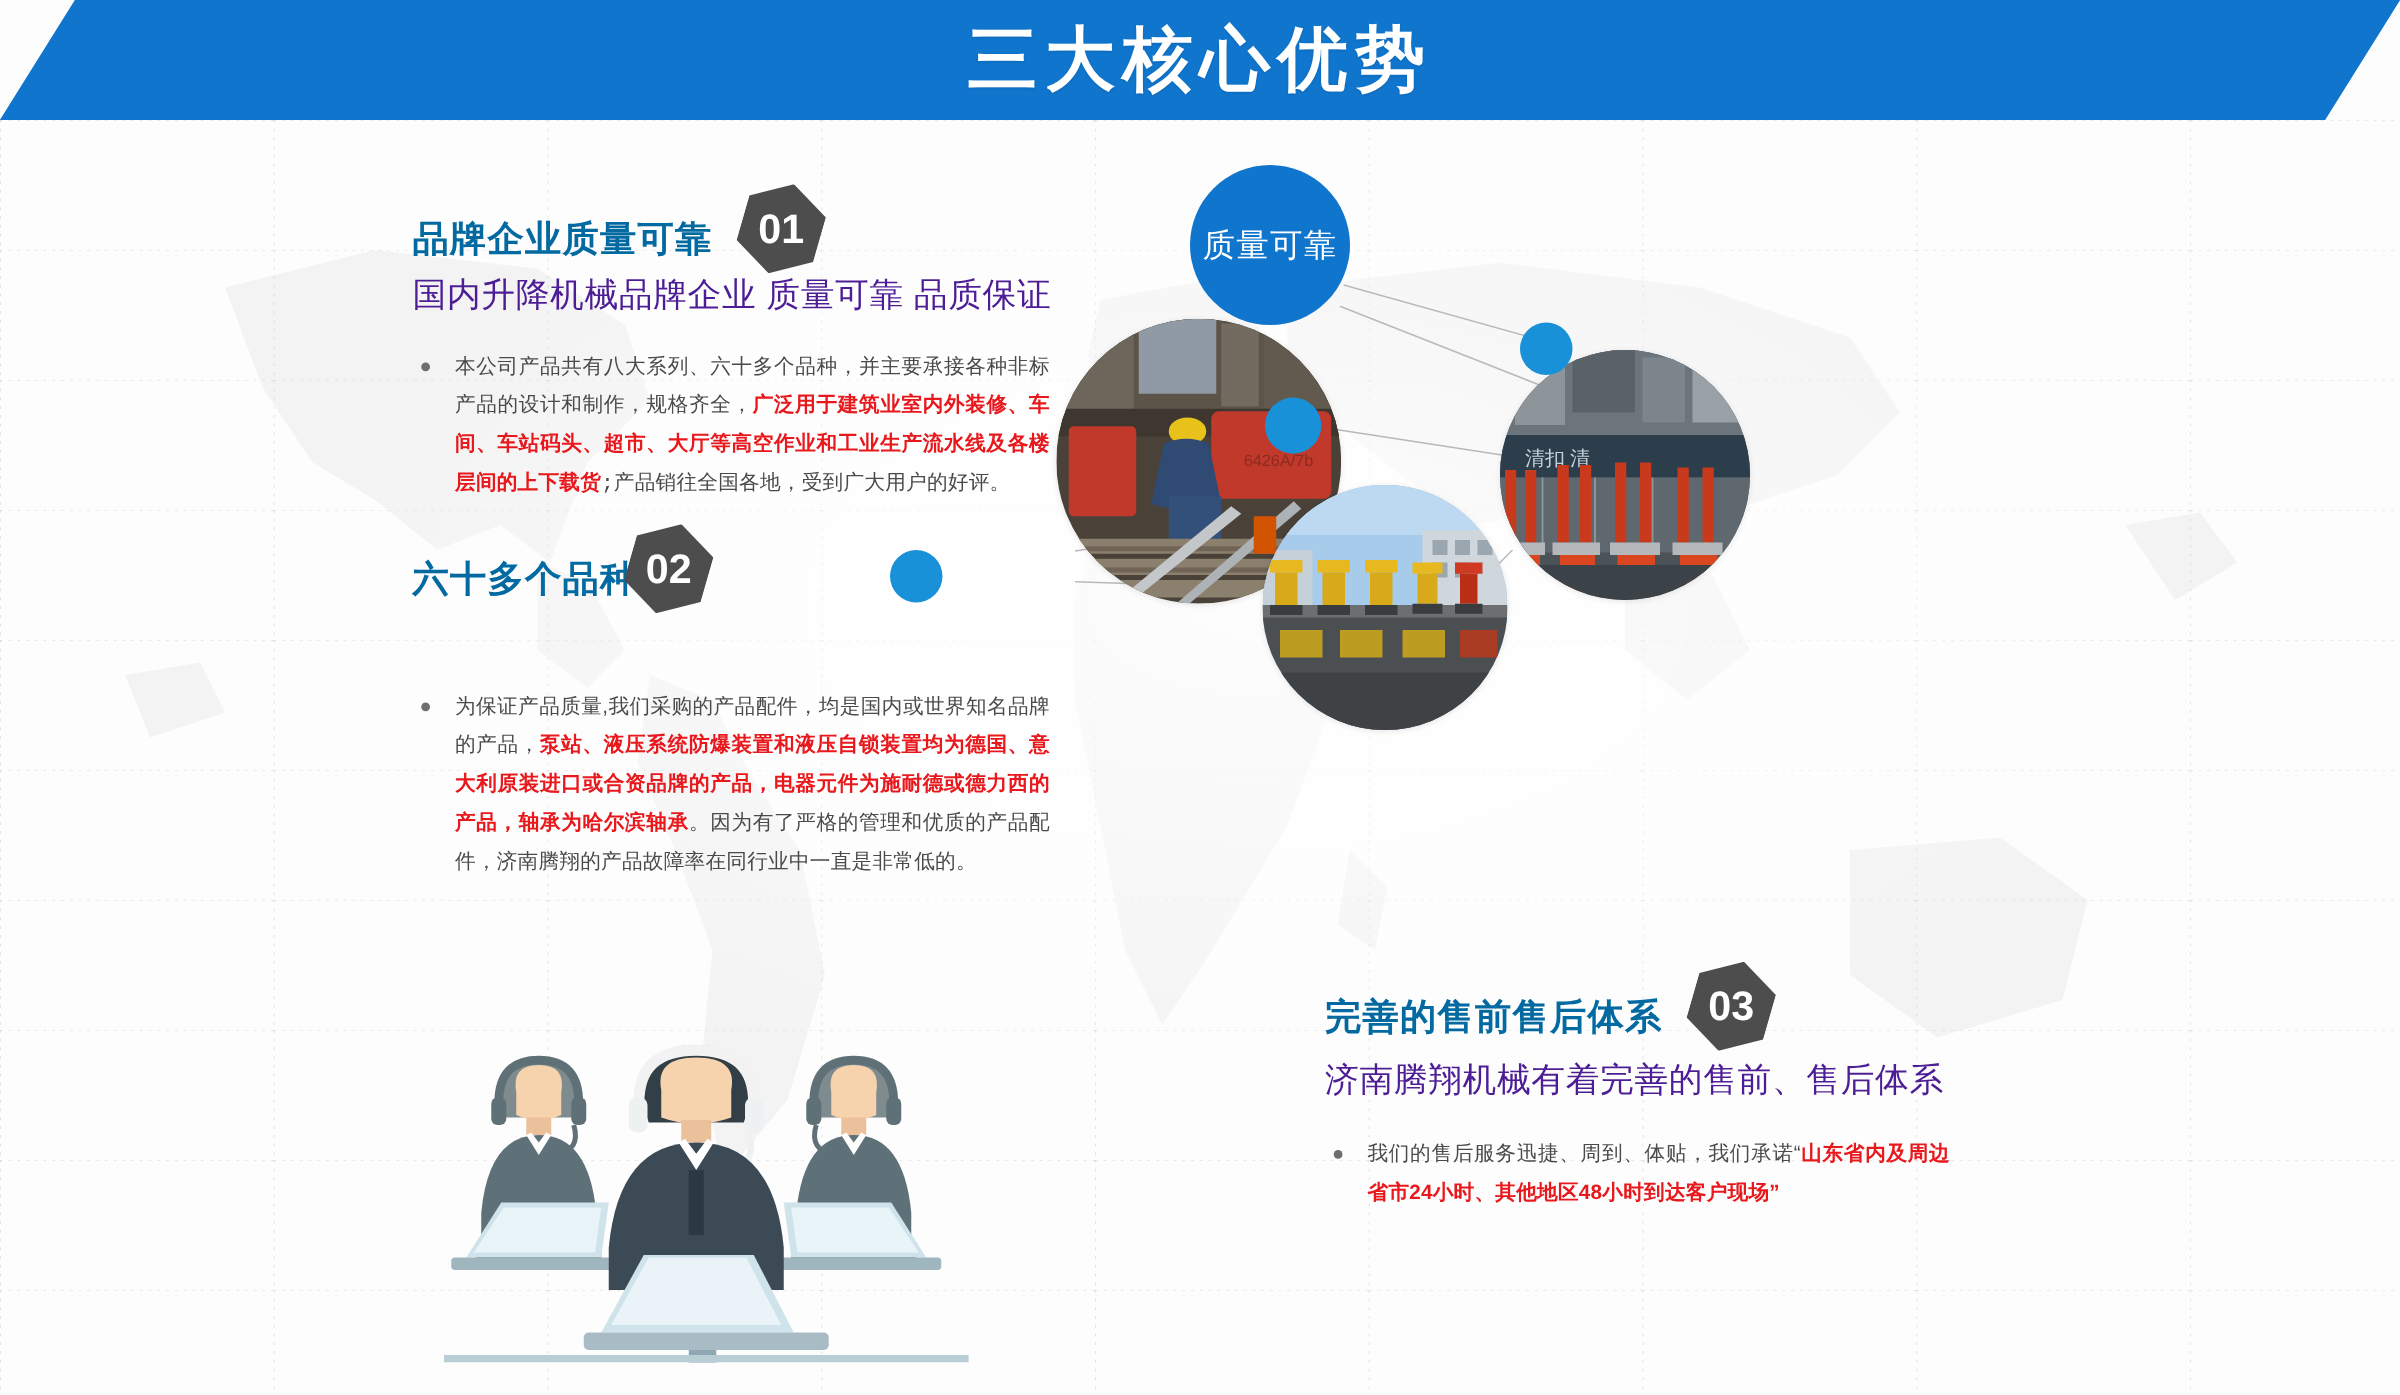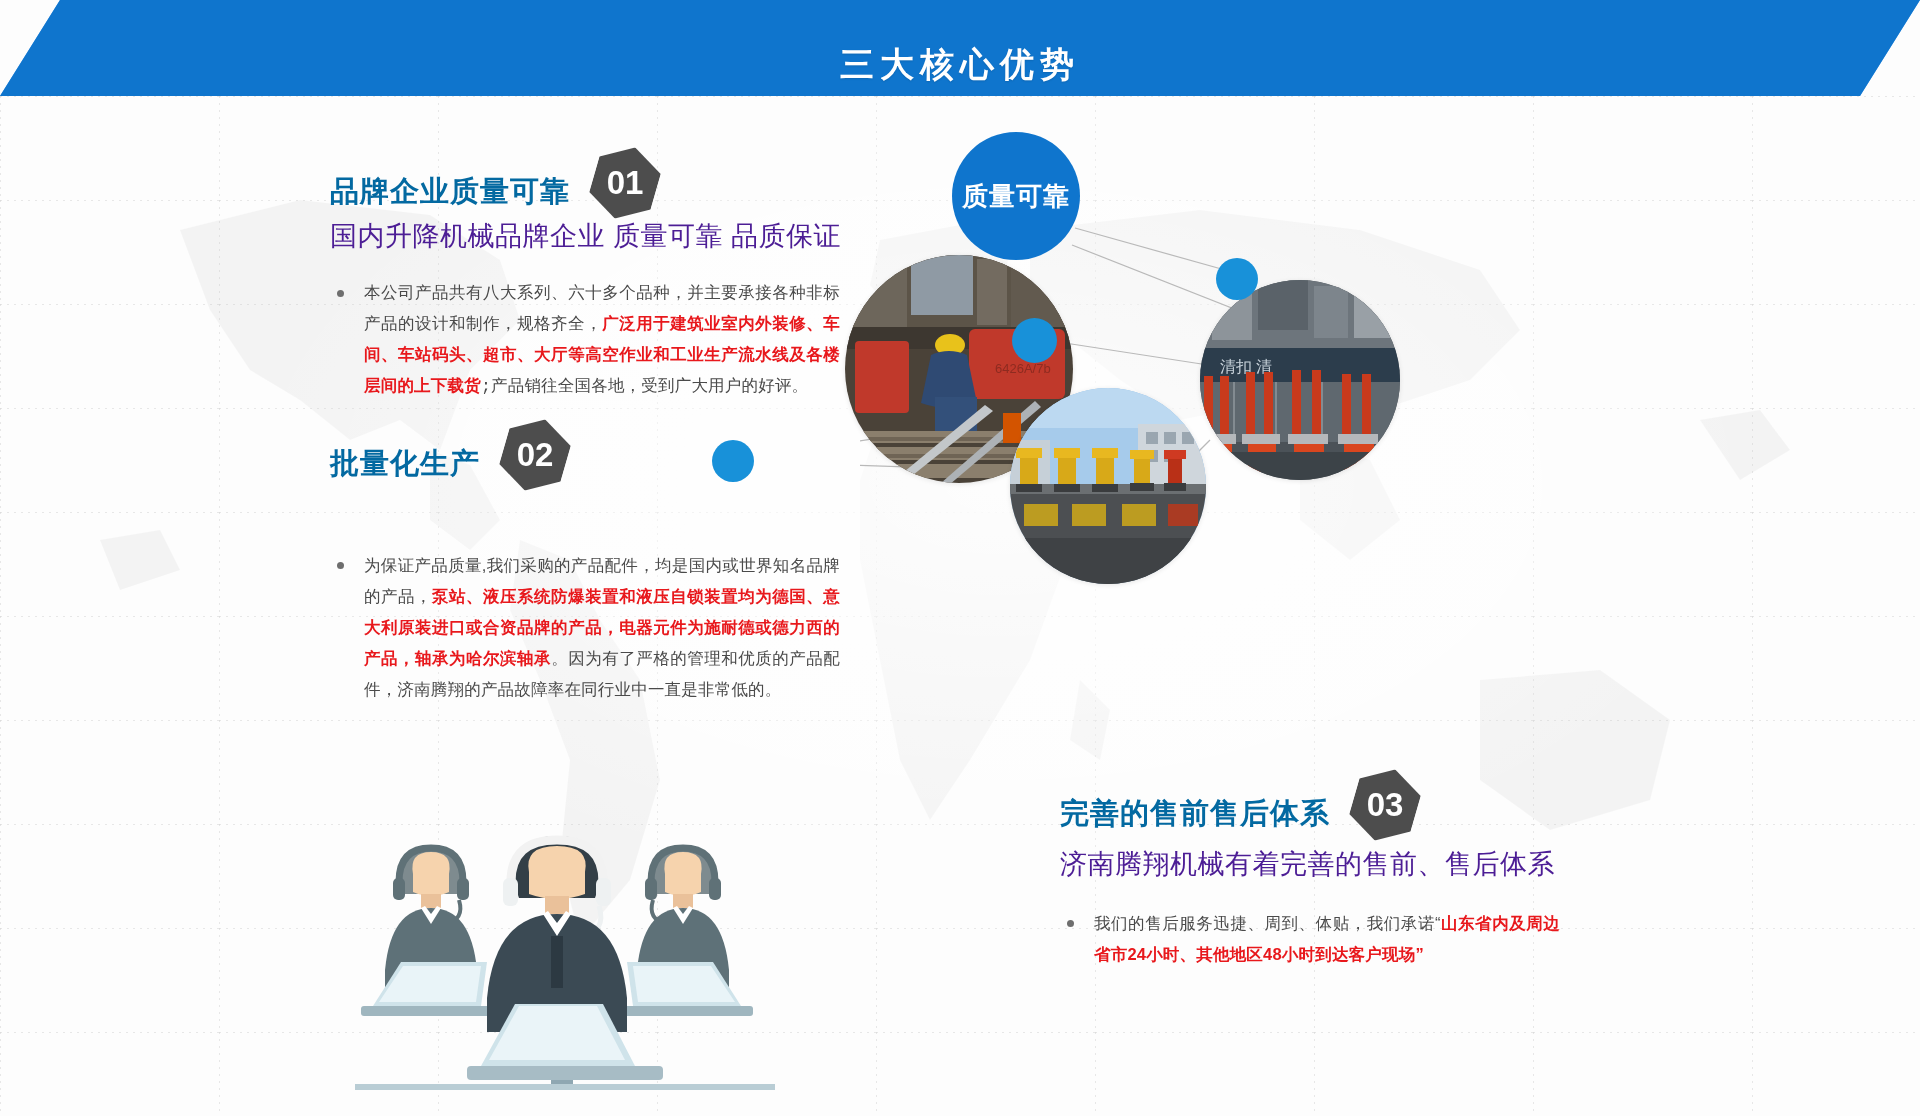--- a/index.html
+++ b/index.html
@@ -37,23 +37,23 @@
     position:absolute;left:0;top:0;width:230px;height:96px;
     background:#3f99ee;
     clip-path:polygon(60px 0, 230px 0, 115px 96px, 0 96px);
   }
   .banner-tab-r{
     position:absolute;right:0;top:0;width:230px;height:96px;
     background:#3f99ee;
     clip-path:polygon(115px 0, 230px 0, 170px 96px, 0 96px);
   }
   .banner-title{
-    position:absolute;left:0;top:17px;width:1920px;height:96px;
+    position:absolute;left:0;top:0;width:1920px;height:96px;
     display:flex;align-items:center;justify-content:center;
-    color:#ffffff;font-size:34px;font-weight:bold;letter-spacing:6px;
+    color:#ffffff;font-size:56px;font-weight:bold;letter-spacing:6px;
     text-shadow:0 1px 2px rgba(0,0,0,.12);
   }
 
   
   .sec{position:absolute;}
   .sec-head{position:relative;display:block;height:54px;}
   .sec-title{
     position:absolute;left:0;top:4px;
     color:#0369a1;font-size:29px;font-weight:bold;letter-spacing:1px;white-space:nowrap;
   }
@@ -91,21 +91,21 @@
 
   
   .diagram{position:absolute;left:860px;top:150px;width:720px;height:440px;}
   .node-photo{
     position:absolute;border-radius:50%;overflow:hidden;
     box-shadow:0 1px 5px rgba(0,0,0,.10);
   }
   .bubble{
     position:absolute;border-radius:50%;
     display:flex;align-items:center;justify-content:center;
-    background:#0f75cd;color:#fff;font-size:26px;font-weight:700;letter-spacing:1px;
+    background:#0f75cd;color:#fff;font-size:26px;font-weight:400;letter-spacing:1px;
   }
   .dot{position:absolute;border-radius:50%;}
 
   
   .cs-illus{position:absolute;left:355px;top:790px;width:420px;height:300px;}
 
   
   .ph{position:absolute;left:0;top:0;width:100%;height:100%;}
 </style>
 </head>
@@ -163,21 +163,21 @@
       </div>
     </div>
     <div class="sec-sub" style="top:50px;">国内升降机械品牌企业 质量可靠 品质保证</div>
     <div class="bullets" style="top:110px;width:510px;font-family:Liberation Mono, monospace;">
       <div class="bullet"><span>本公司产品共有八大系列、六十多个品种，并主要承接各种非标产品的设计和制作，规格齐全，</span><span class="red">广泛用于建筑业室内外装修、车间、车站码头、超市、大厅等高空作业和工业生产流水线及各楼层间的上下载货</span><span>;产品销往全国各地，受到广大用户的好评。</span></div>
     </div>
   </div>
 
   <div class="sec" style="left:330px;top:440px;width:540px;">
     <div class="sec-head">
-      <div class="sec-title">批量化生产</div>
+      <div class="sec-title">六十多个品种</div>
       <div class="hexbadge" style="left:168px;">
         <span>02</span>
       </div>
     </div>
     <div class="bullets" style="top:110px;width:510px;">
       <div class="bullet"><span>为保证产品质量,我们采购的产品配件，均是国内或世界知名品牌的产品，</span><span class="red">泵站、液压系统防爆装置和液压自锁装置均为德国、意大利原装进口或合资品牌的产品，电器元件为施耐德或德力西的产品，轴承为哈尔滨轴承</span><span>。因为有了严格的管理和优质的产品配件，济南腾翔的产品故障率在同行业中一直是非常低的。</span></div>
     </div>
   </div>
 
   <div class="sec" style="left:1060px;top:790px;width:560px;">

